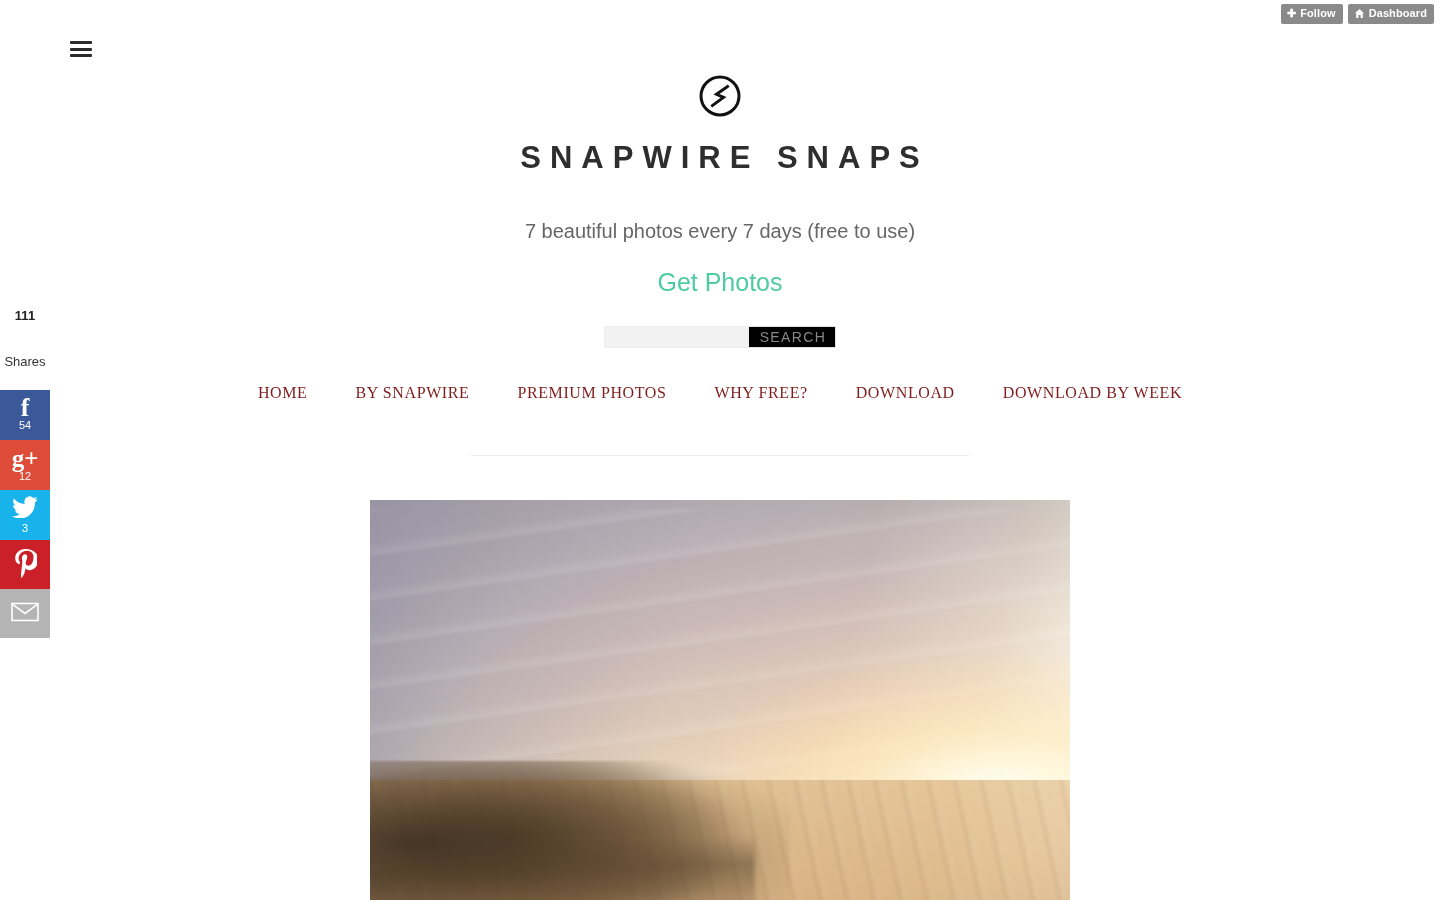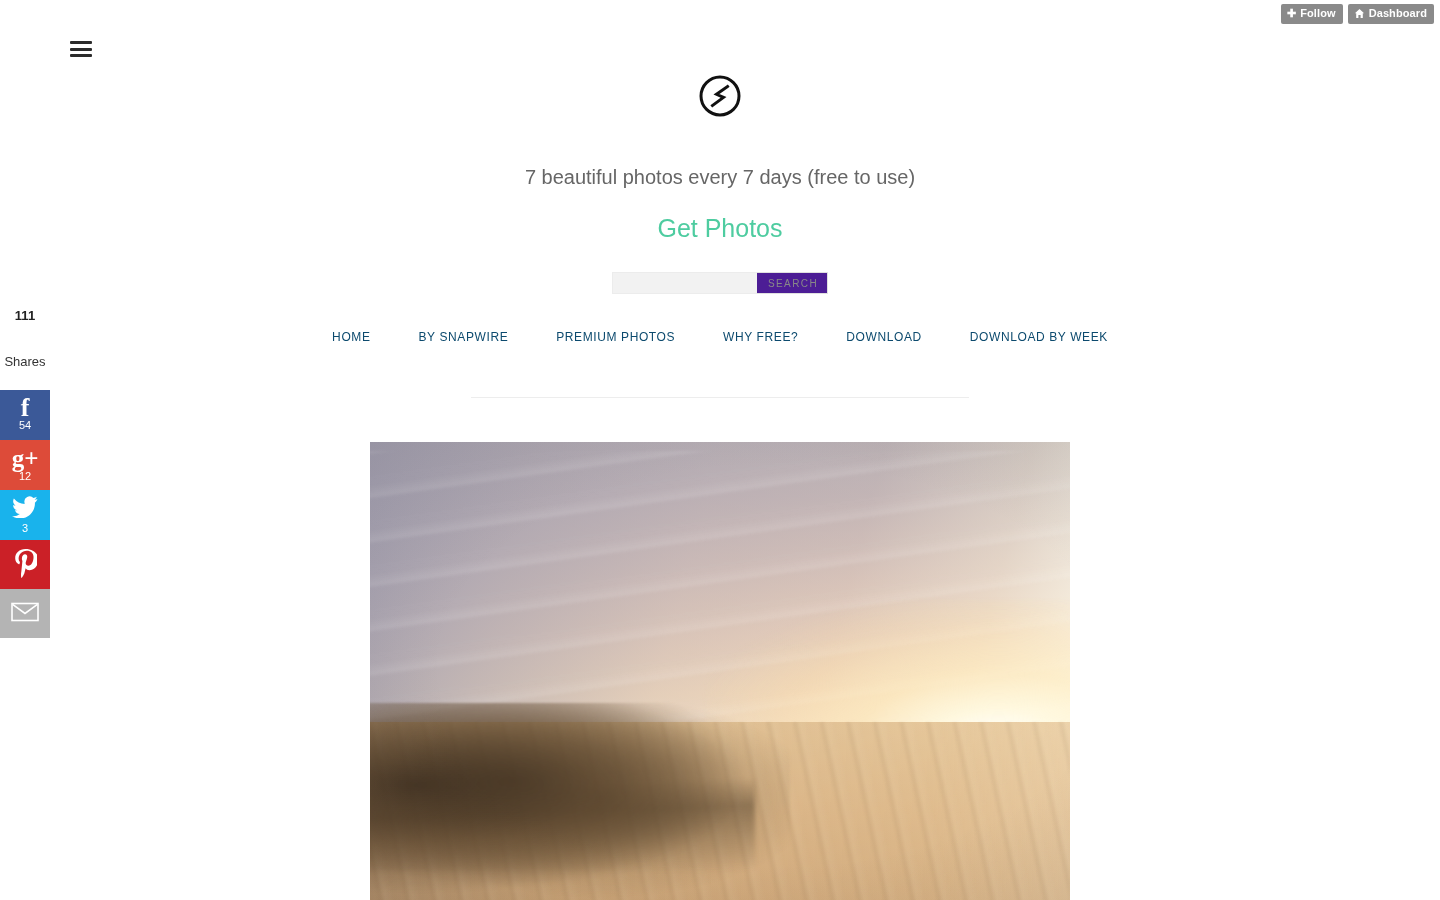--- a/index.html
+++ b/index.html
@@ -189,43 +189,43 @@
     border: 1px solid #ececec;
     border-right: none;
     outline: none;
     font-size: 12px;
     color: #555555;
     padding: 0 6px;
     font-family: "Liberation Sans", sans-serif;
   }
   .search-btn {
     height: 22px;
-    background: #4c1d95;
+    background: #000000;
     border: 1px solid #e0e0e0;
     border-left: none;
     color: #888888;
-    font-size: 10px;
+    font-size: 14px;
     letter-spacing: 1.4px;
     padding: 0 9px 0 11px;
     cursor: pointer;
     font-family: "Liberation Sans", sans-serif;
   }
 
   
   .nav {
     margin-top: 36px;
     display: flex;
     justify-content: center;
     align-items: center;
     gap: 0;
   }
   .nav-item {
-    font-family: Liberation Sans, sans-serif;
-    font-size: 12px;
-    color: #0c4a6e;
+    font-family: Liberation Serif, serif;
+    font-size: 16px;
+    color: #7f1d1d;
     letter-spacing: 0.6px;
     text-decoration: none;
     padding: 0 24px;
     cursor: pointer;
     white-space: nowrap;
   }
 
   
   .divider {
     width: 498px;
@@ -459,20 +459,21 @@
 
   <div class="logo-wrap">
     <span>
       <svg width="44" height="44" viewBox="0 0 44 44" aria-hidden="true">
         <circle cx="22" cy="22" r="19" fill="none" stroke="#111111" stroke-width="3"></circle>
         <path d="M29.5 12.5 L18.5 20.3 L25.5 23.4 L14.5 31.5" fill="none" stroke="#111111" stroke-width="3" stroke-linecap="square" stroke-linejoin="miter"></path>
       </svg>
     </span>
   </div>
 
+  <h1 class="site-title">SNAPWIRE SNAPS</h1>
 
   <div class="tagline">7 beautiful photos every 7 days (free to use)</div>
 
   <a class="get-photos" href="#">Get Photos</a>
 
 
   <div class="search-row">
     <input class="search-input" type="text" placeholder="" style="">
     <button class="search-btn">SEARCH</button>
   </div>

